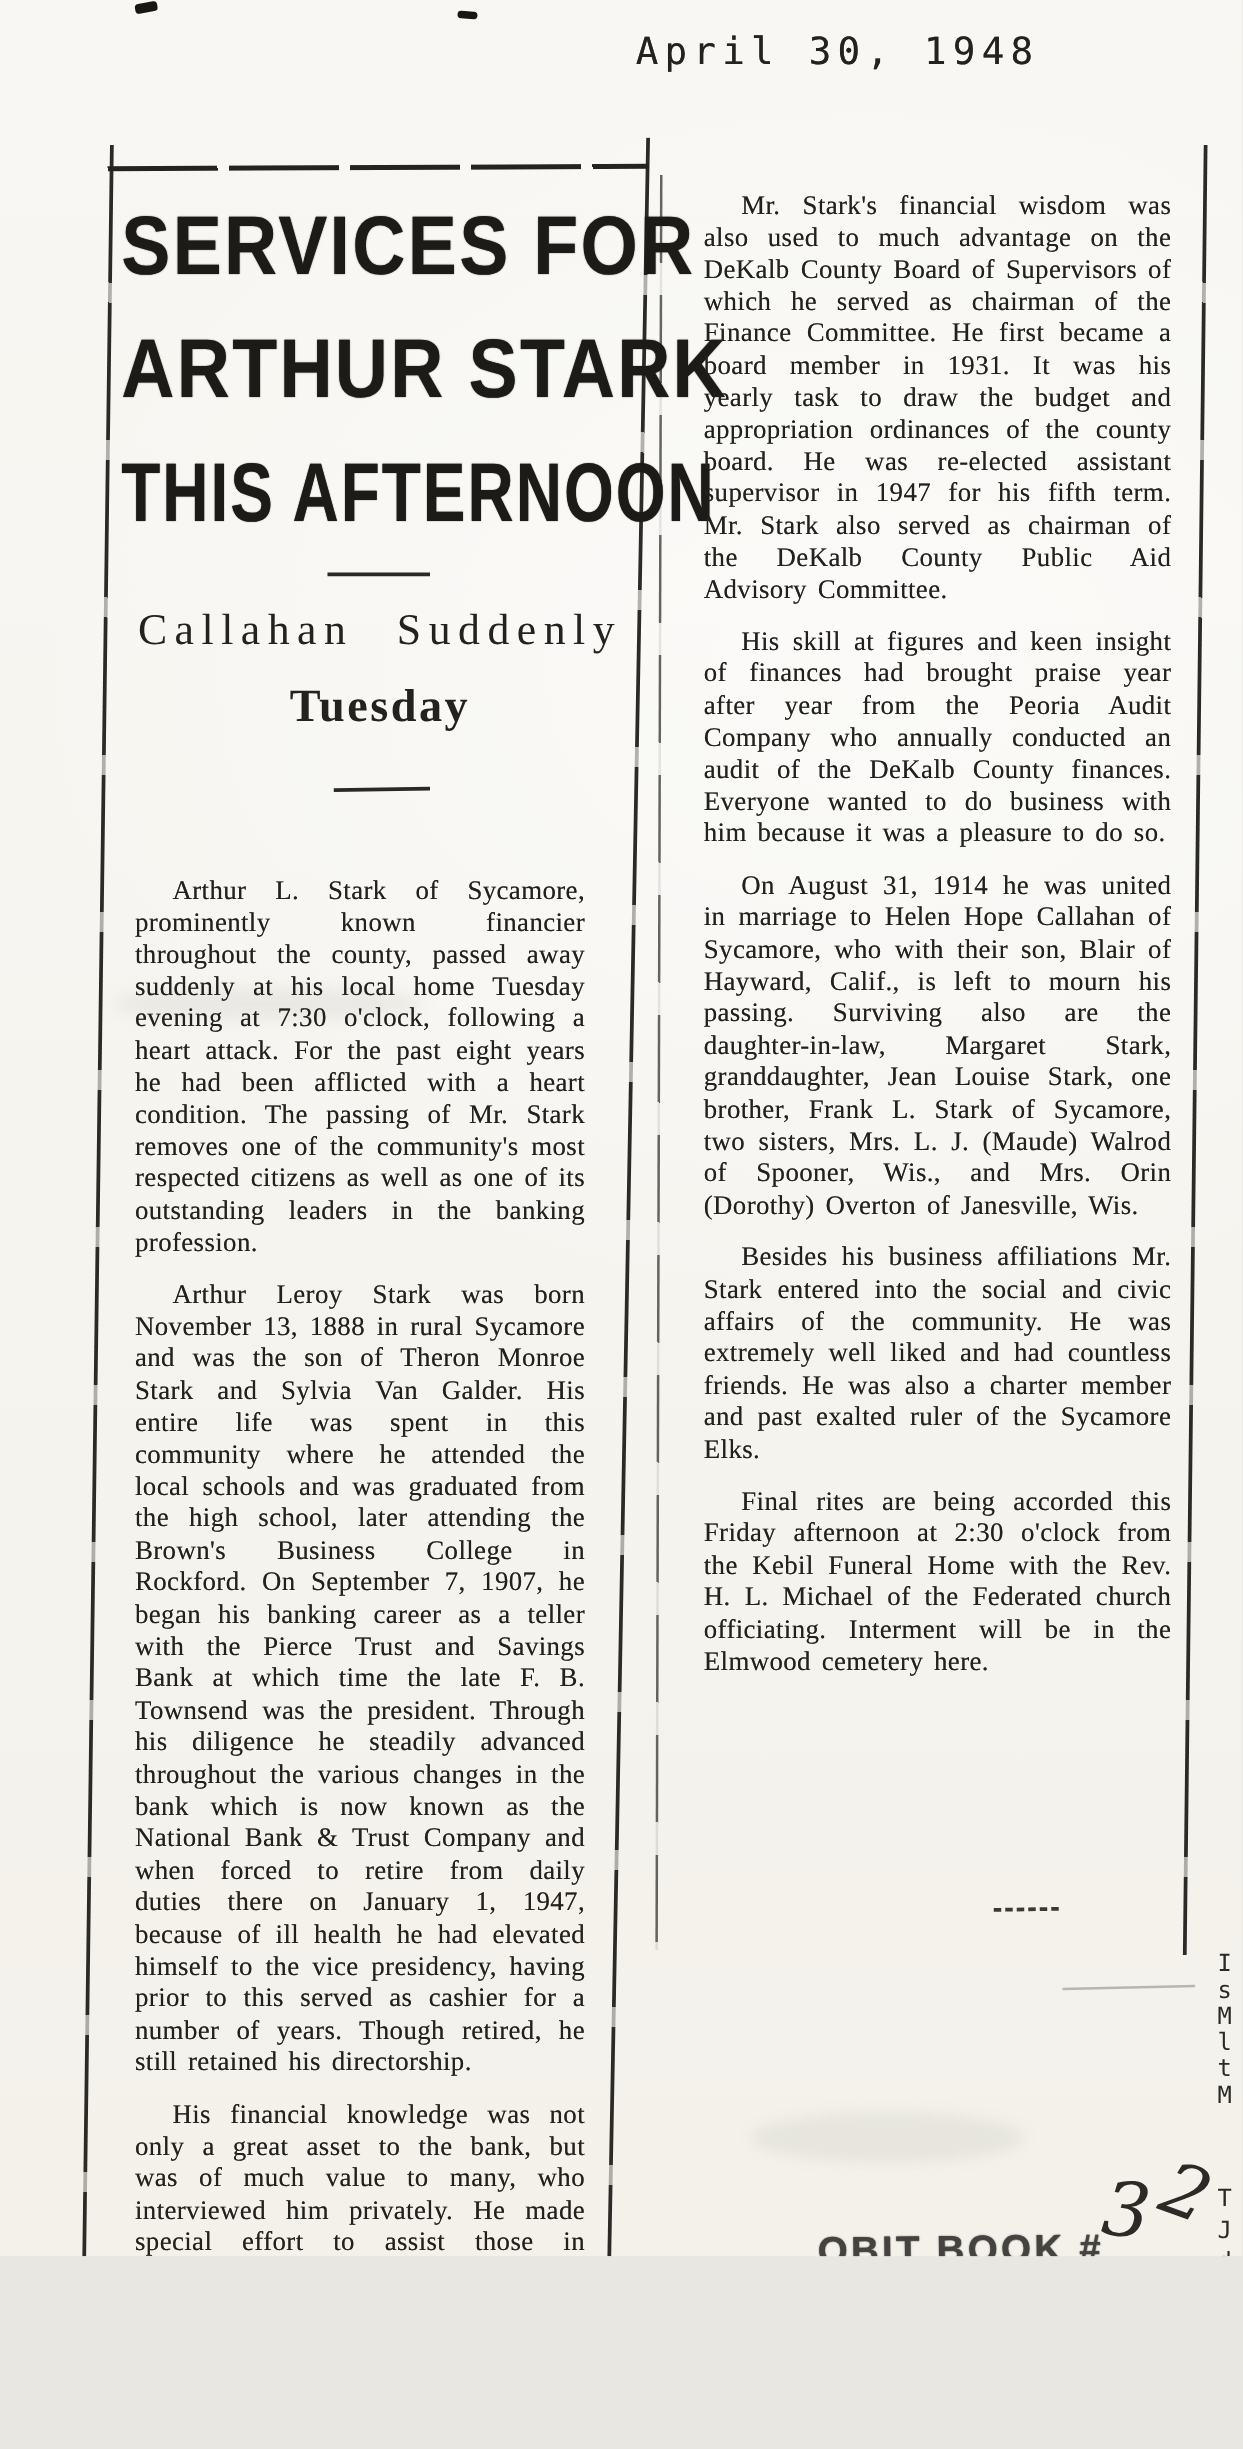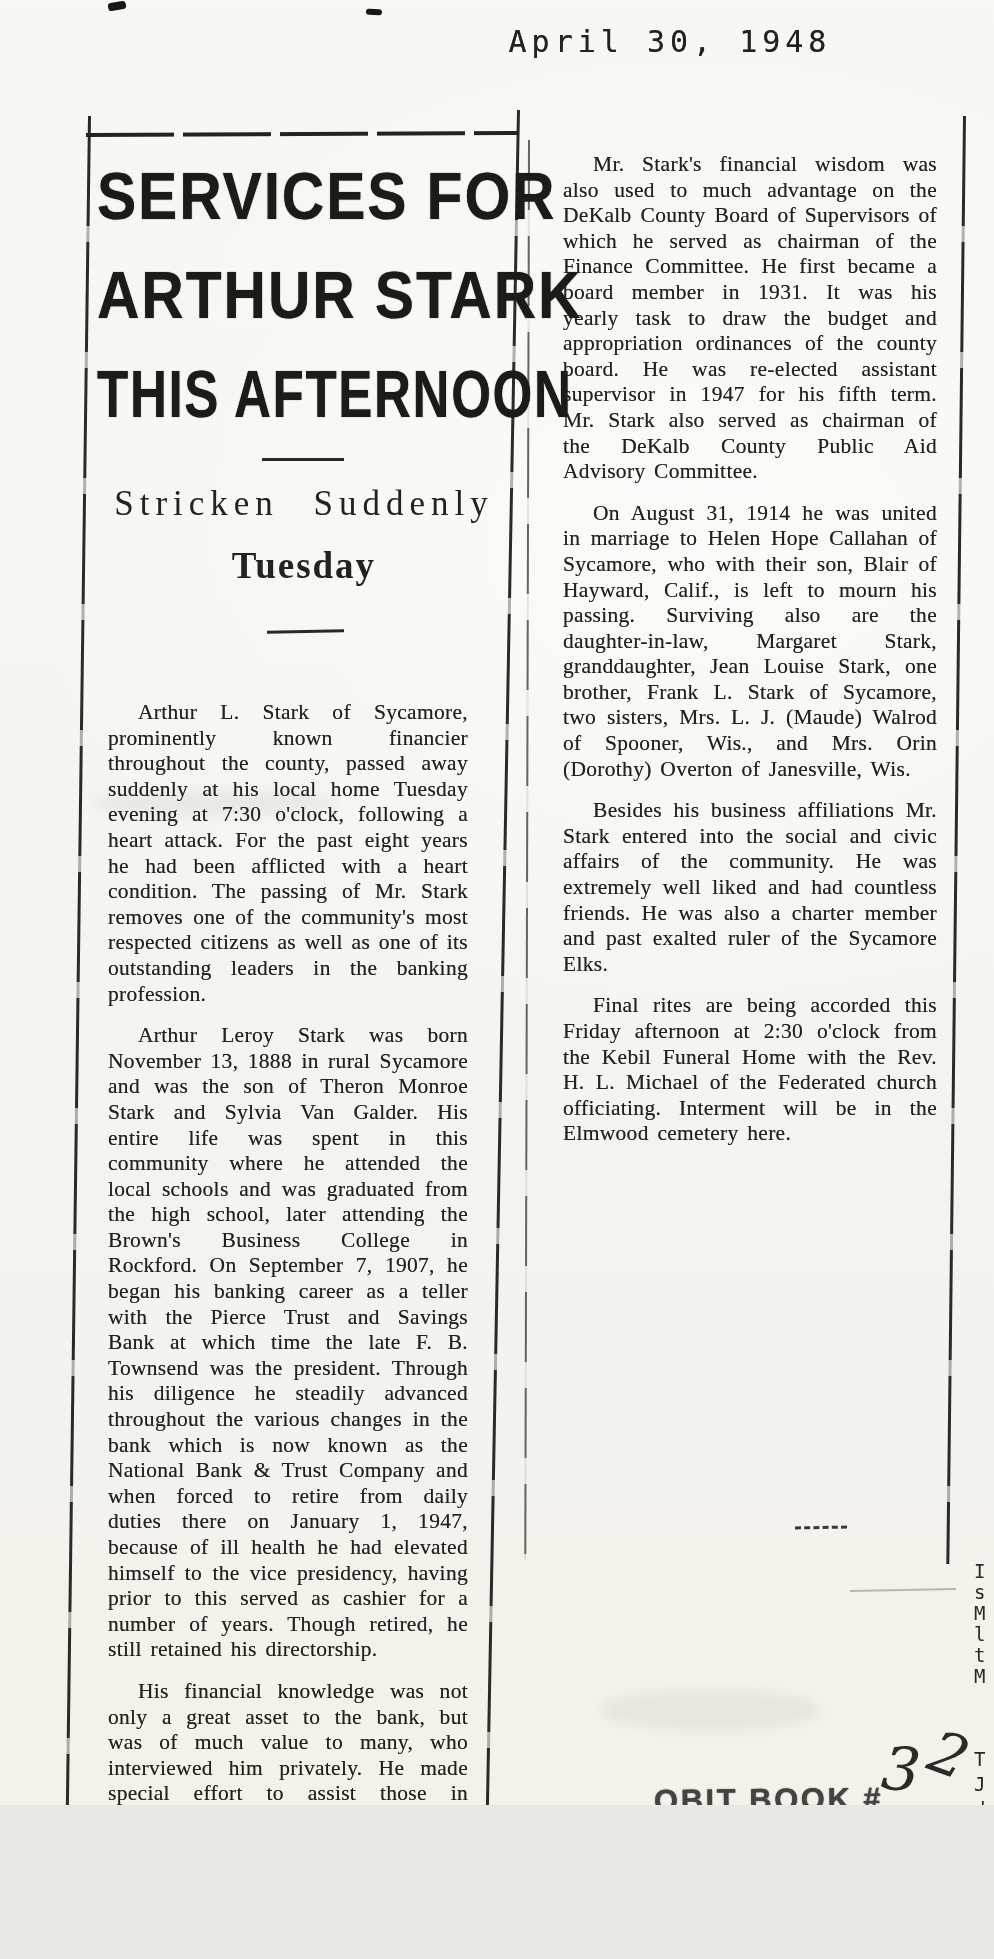--- a/index.html
+++ b/index.html
@@ -119,32 +119,33 @@
   <div class="vrule right"></div>
   <div class="hrule headline-top-rule"></div>
 
   <div class="headline">
     <span class="hl hl1">SERVICES FOR</span>
     <span class="hl hl2">ARTHUR STARK</span>
     <span class="hl hl3">THIS AFTERNOON</span>
   </div>
 
   <div class="hrule subhead-rule top"></div>
-  <div class="subhead s1">Stricken Suddenly</div>
+  <div class="subhead s1">Callahan Suddenly</div>
   <div class="subhead s2">Tuesday</div>
   <div class="hrule subhead-rule bottom"></div>
 
   <div class="col col-left">
     <p>Arthur L. Stark of Sycamore, prominently known financier throughout the county, passed away suddenly at his local home Tuesday evening at 7:30 o'clock, following a heart attack. For the past eight years he had been afflicted with a heart condition. The passing of Mr. Stark removes one of the community's most respected citizens as well as one of its outstanding leaders in the banking profession.</p>
     <p>Arthur Leroy Stark was born November 13, 1888 in rural Sycamore and was the son of Theron Monroe Stark and Sylvia Van Galder. His entire life was spent in this community where he attended the local schools and was graduated from the high school, later attending the Brown's Business College in Rockford. On September 7, 1907, he began his banking career as a teller with the Pierce Trust and Savings Bank at which time the late F. B. Townsend was the president. Through his diligence he steadily advanced throughout the various changes in the bank which is now known as the National Bank &amp; Trust Company and when forced to retire from daily duties there on January 1, 1947, because of ill health he had elevated himself to the vice presidency, having prior to this served as cashier for a number of years. Though retired, he still retained his directorship.</p>
     <p>His financial knowledge was not only a great asset to the bank, but was of much value to many, who interviewed him privately. He made special effort to assist those in financial distress. He also gave much assistance to the local Town Board when consulted on financial matters.</p>
   </div>
 
   <div class="col col-right">
     <p>Mr. Stark's financial wisdom was also used to much advantage on the DeKalb County Board of Supervisors of which he served as chairman of the Finance Committee. He first became a board member in 1931. It was his yearly task to draw the budget and appropriation ordinances of the county board. He was re-elected assistant supervisor in 1947 for his fifth term. Mr. Stark also served as chairman of the DeKalb County Public Aid Advisory Committee.</p>
+    <p>His skill at figures and keen insight of finances had brought praise year after year from the Peoria Audit Company who annually conducted an audit of the DeKalb County finances. Everyone wanted to do business with him because it was a pleasure to do so.</p>
     <p>On August 31, 1914 he was united in marriage to Helen Hope Callahan of Sycamore, who with their son, Blair of Hayward, Calif., is left to mourn his passing. Surviving also are the daughter-in-law, Margaret Stark, granddaughter, Jean Louise Stark, one brother, Frank L. Stark of Sycamore, two sisters, Mrs. L. J. (Maude) Walrod of Spooner, Wis., and Mrs. Orin (Dorothy) Overton of Janesville, Wis.</p>
     <p>Besides his business affiliations Mr. Stark entered into the social and civic affairs of the community. He was extremely well liked and had countless friends. He was also a charter member and past exalted ruler of the Sycamore Elks.</p>
     <p>Final rites are being accorded this Friday afternoon at 2:30 o'clock from the Kebil Funeral Home with the Rev. H. L. Michael of the Federated church officiating. Interment will be in the Elmwood cemetery here.</p>
   </div>
 
   <div class="end-dashes"></div>
   <div class="end-dashes2"></div>
 
   <div class="smudge"></div>
 

